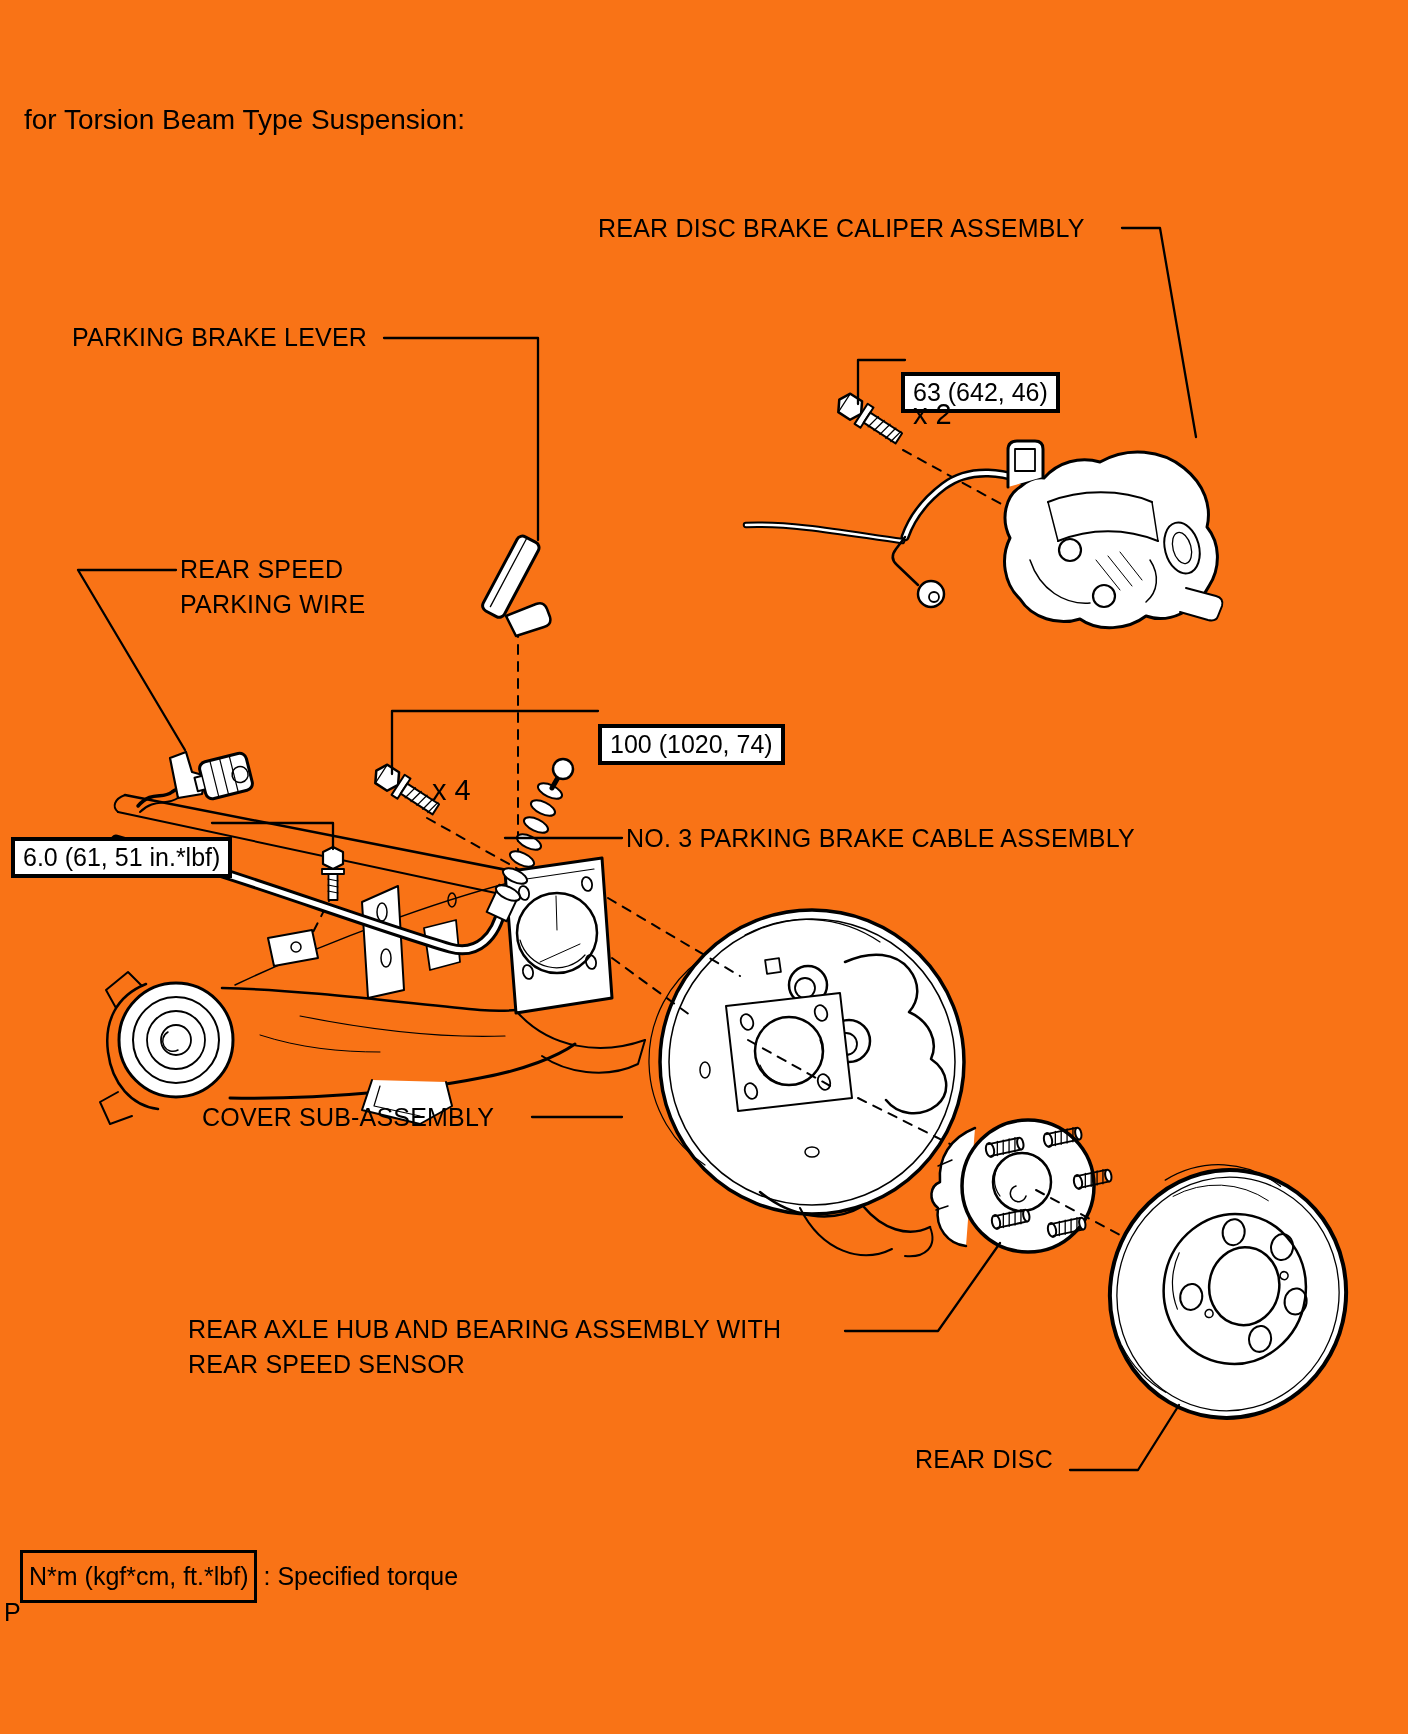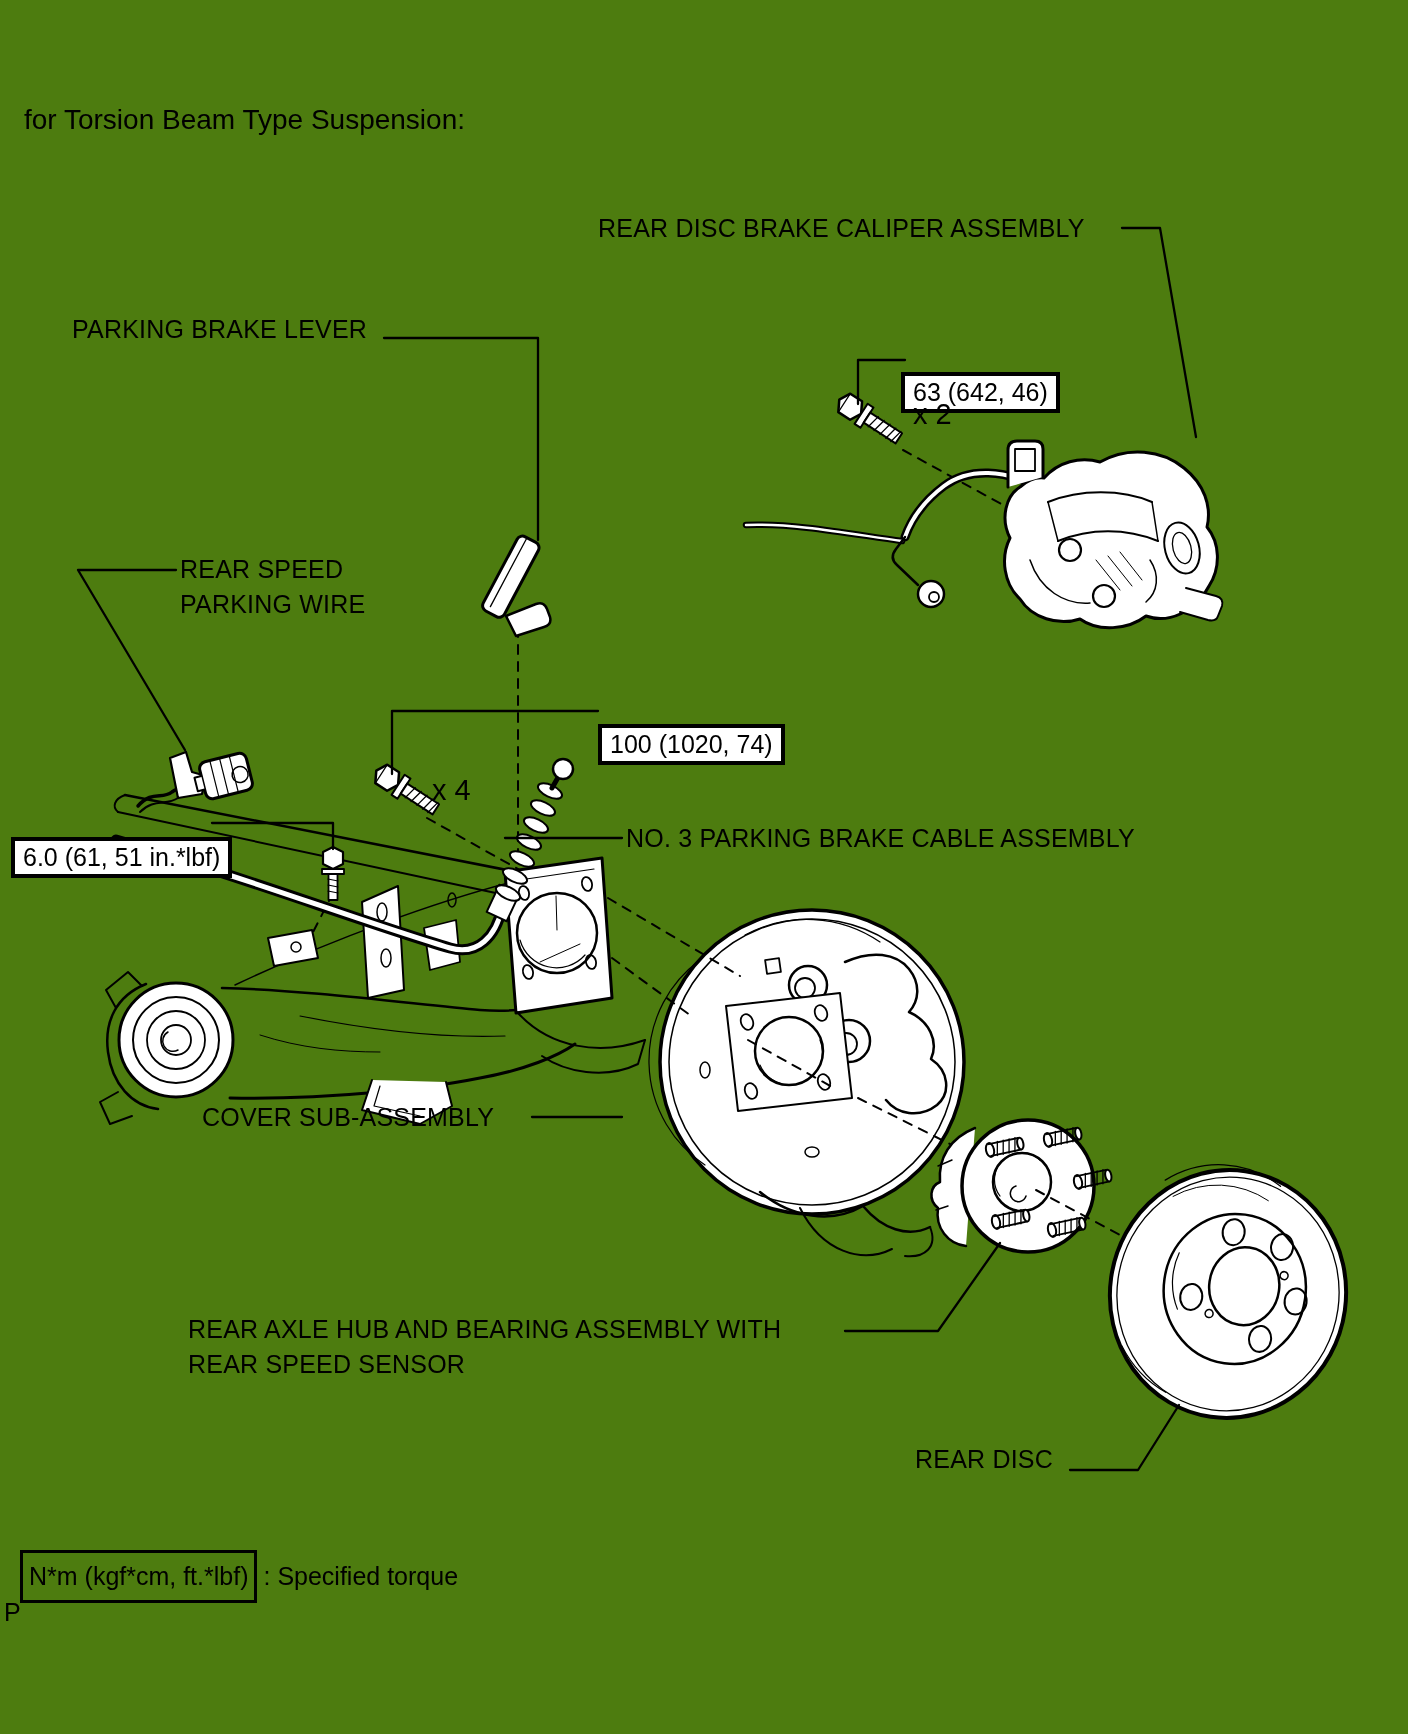--- a/index.html
+++ b/index.html
@@ -1,16 +1,16 @@
 <!DOCTYPE html>
 <html><head>
 <meta charset="utf-8">
 <style>
   html,body{margin:0;padding:0;background:#fff;}
-  #page{position:relative;width:1408px;height:1734px;background:#4d7c0f;overflow:hidden;
+  #page{position:relative;width:1408px;height:1734px;background:#f97316;overflow:hidden;
         font-family:"Liberation Sans", sans-serif;color:#000;}
   #art{position:absolute;left:0;top:0;width:1408px;height:1734px;}
   .lbl{position:absolute;font-size:25px;line-height:35px;white-space:nowrap;letter-spacing:.2px;}
   .title{position:absolute;font-size:28px;}
   .tq{position:absolute;border:4px solid #000;background:#fff;padding:0 8px;
       font-size:25px;line-height:33px;white-space:nowrap;margin-top:33px;}
   .qty{position:absolute;font-size:29px;font-weight:normal;white-space:nowrap;}
   .legend{position:absolute;display:flex;align-items:center;font-size:25px;}
   .legend .box{border:3px solid #000;padding:9px 6px;margin-right:6px;white-space:nowrap;text-align:center;}
   .pmark{position:absolute;font-size:25px;}
@@ -257,21 +257,21 @@
       <path d="M532 1117 L622 1117"></path>
       <path d="M845 1331 L938 1331 L1000 1243"></path>
       <path d="M1070 1470 L1138 1470 L1179 1405"></path>
     </g>
   </svg>
 
   <div class="title" style="left:24px;top:104px">for Torsion Beam Type Suspension:</div>
 
   <div class="lbl" style="left:598px;top:211px">REAR DISC BRAKE CALIPER ASSEMBLY</div>
 
-  <div class="lbl" style="left:72px;top:312px">
+  <div class="lbl" style="left:72px;top:320px">
     <div>PARKING BRAKE LEVER</div>
   </div>
 
   <div class="tq" style="left:901px;top:339px">63 (642, 46)</div>
   <div class="qty" style="left:913px;top:398px">x 2</div>
 
   <div class="lbl" style="left:180px;top:552px">
     <div>REAR SPEED</div>
     <div>PARKING WIRE</div>
   </div>

